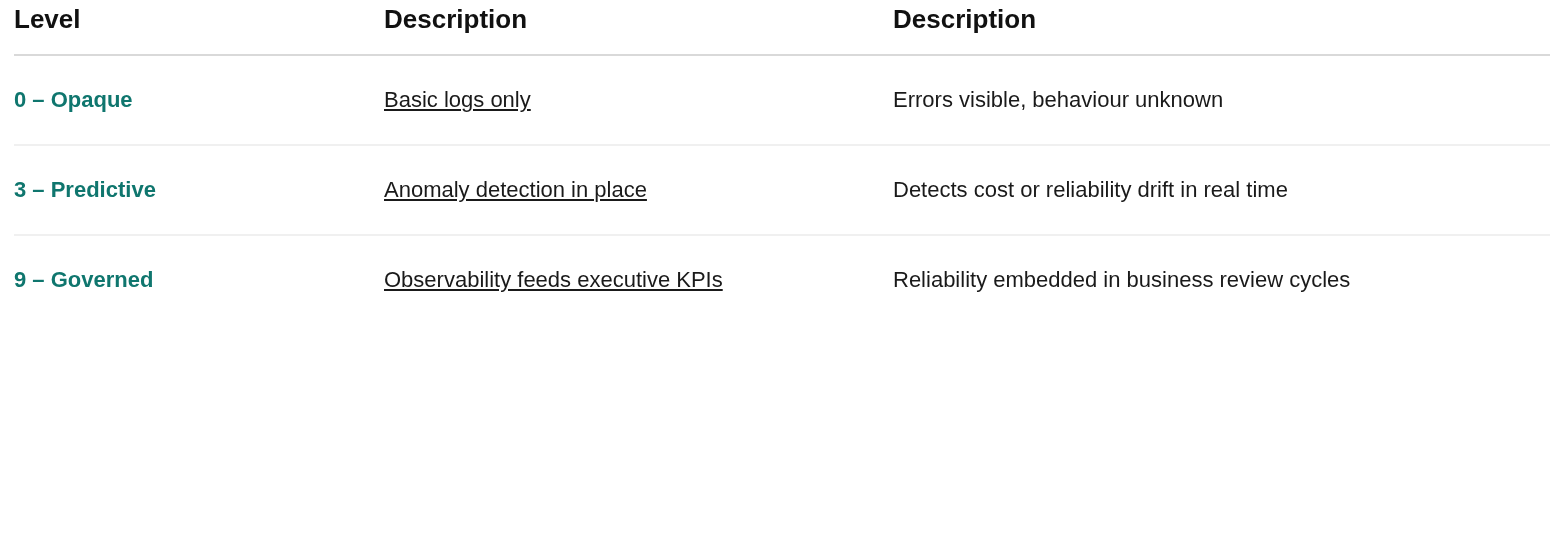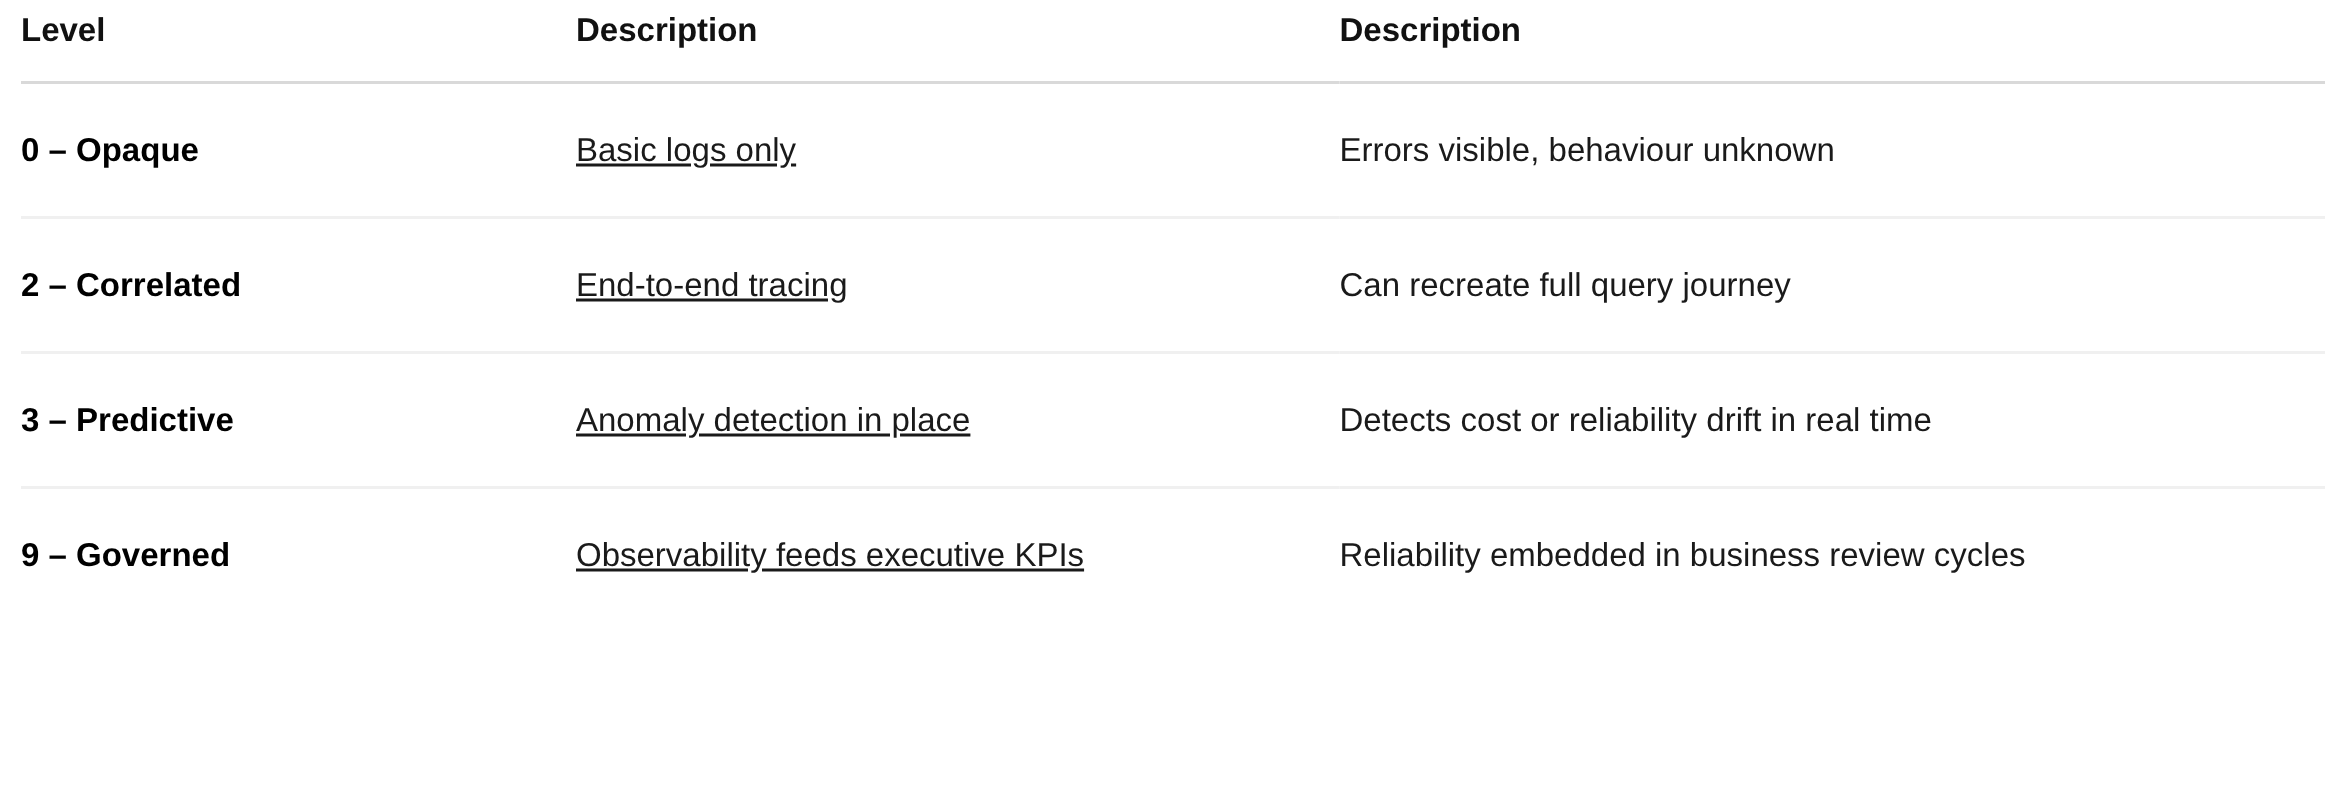--- a/index.html
+++ b/index.html
@@ -15,39 +15,39 @@
   }
   table.maturity-table {
     width: 100%;
     border-collapse: collapse;
     table-layout: fixed;
     color: #1a1a1a;
   }
   th {
     text-align: left;
     vertical-align: top;
-    font-size: 22px;
+    font-size: 26px;
     font-weight: 600;
     color: #111111;
     line-height: 31px;
     padding: 4px 24px 19px 0;
     border-bottom: 2px solid #d9d9d9;
   }
   td {
     text-align: left;
     vertical-align: top;
     font-size: 22px;
     font-weight: 400;
     line-height: 46px;
     padding: 21px 24px 21px 0;
     border-bottom: 2px solid #f0f0f0;
   }
   td.level-cell {
     font-weight: 600;
-    color: #000000;
+    color: #0f766e;
   }
   col.c-level { width: 370px; }
   col.c-desc  { width: 509px; }
   col.c-cap   { width: auto; }
   
   td.desc-cell { padding-right: 148px; text-decoration: underline; }
   tr:last-child td { border-bottom: none; }
 </style>
 </head>
 <body>
@@ -66,25 +66,20 @@
         <th>Description</th>
       </tr>
     </thead>
     <tbody>
       <tr>
         <td class="level-cell">0 – Opaque</td>
         <td class="desc-cell">Basic logs only</td>
         <td>Errors visible, behaviour unknown</td>
       </tr>
       <tr>
-        <td class="level-cell">2 – Correlated</td>
-        <td class="desc-cell">End-to-end tracing</td>
-        <td>Can recreate full query journey</td>
-      </tr>
-      <tr>
         <td class="level-cell">3 – Predictive</td>
         <td class="desc-cell">Anomaly detection in place</td>
         <td>Detects cost or reliability drift in real time</td>
       </tr>
       <tr>
         <td class="level-cell">9 – Governed</td>
         <td class="desc-cell">Observability feeds executive KPIs</td>
         <td>Reliability embedded in business review cycles</td>
       </tr>
     </tbody>

